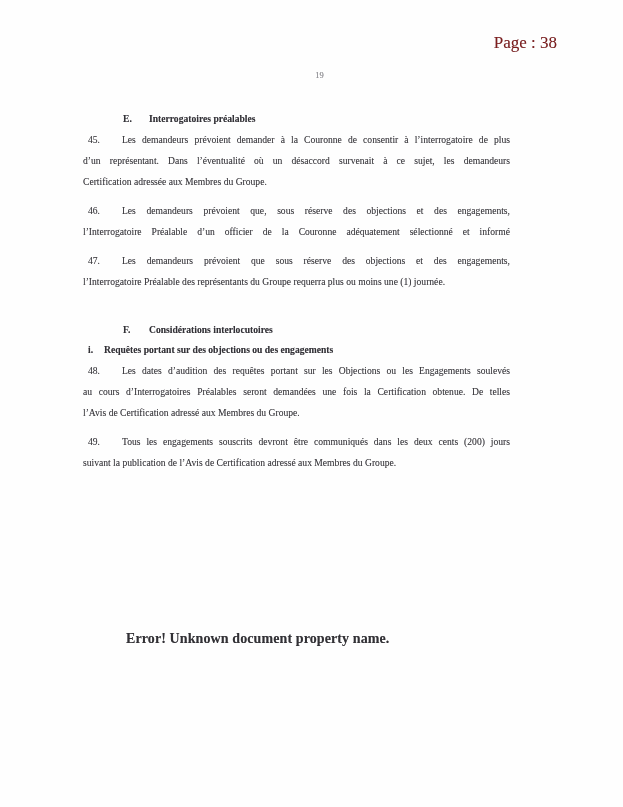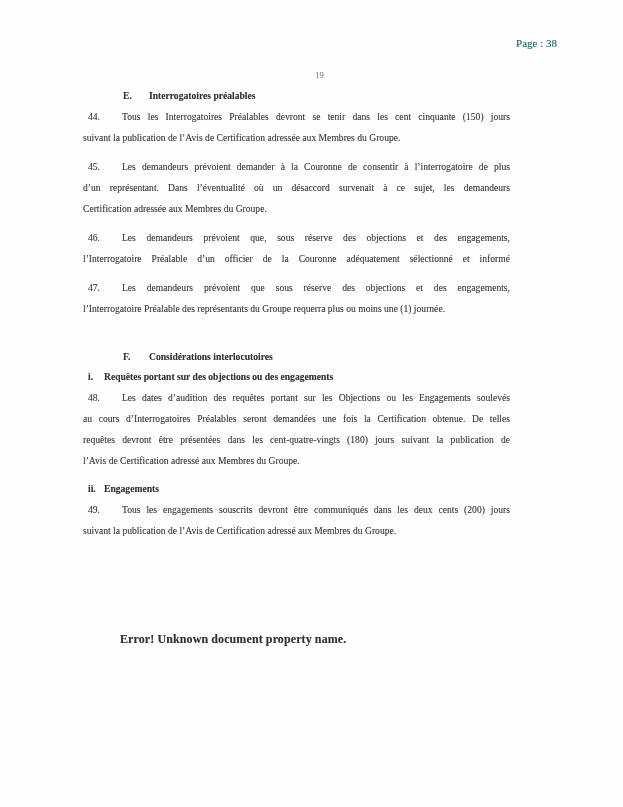--- a/index.html
+++ b/index.html
@@ -10,38 +10,38 @@
     background: #fefefe;
     font-family: "Liberation Serif", "DejaVu Serif", serif;
     color: #3c3b3f;
     text-shadow: 0 0 0.6px rgba(80,78,88,0.45);
     overflow: hidden;
   }
   .page-header {
     position: absolute;
     top: 36px;
     right: 66px;
-    font-size: 11px;
+    font-size: 17px;
     line-height: 14px;
-    color: #0f766e;
+    color: #7f1d1d;
   }
   .folio {
     position: absolute;
     top: 70px;
     left: 0;
     width: 100%;
     text-align: center;
     font-size: 8.5px;
     color: #8f8f93;
     transform: translateX(8px);
   }
   .content {
     position: absolute;
     left: 83px;
-    top: 86px;
+    top: 109px;
     width: 427px;
     font-size: 9.6px;
   }
   .heading {
     line-height: 20px;
     font-weight: bold;
     padding-left: 40px;
     color: #333237;
   }
   .heading-f { margin-top: 28px; }
@@ -55,46 +55,42 @@
   .slabel { display: inline-block; min-width: 16px; }
   .para { margin: 0 0 8px 0; }
   .para .line {
     line-height: 21px;
     text-align: justify;
   }
   .para .line.jl { text-align-last: justify; }
   .pnum { display: inline-block; width: 34px; margin-left: 5px; }
   .footer-error {
     position: absolute;
-    left: 120px;
+    left: 126px;
     top: 633px;
-    font-size: 12px;
+    font-size: 14px;
     font-weight: bold;
     line-height: 12px;
     letter-spacing: 0.1px;
     color: #323135;
   }
 </style>
 </head>
 <body>
 
 <div class="page">
 
   <div class="page-header">Page : 38</div>
 
   <div class="folio">19</div>
 
   <div class="content">
 
     <div class="heading"><span class="hlabel">E.</span><span class="htitle">Interrogatoires préalables</span></div>
 
-    <div class="para">
-      <div class="line jl"><span class="pnum">44.</span><span class="lt">Tous les Interrogatoires Préalables devront se tenir dans les cent cinquante (150) jours</span></div>
-      <div class="line"><span class="lt">suivant la publication de l’Avis de Certification adressée aux Membres du Groupe.</span></div>
-    </div>
 
     <div class="para">
       <div class="line jl"><span class="pnum">45.</span><span class="lt">Les demandeurs prévoient demander à la Couronne de consentir à l’interrogatoire de plus</span></div>
       <div class="line jl"><span class="lt">d’un représentant. Dans l’éventualité où un désaccord survenait à ce sujet, les demandeurs</span></div>
       <div class="line"><span class="lt">Certification adressée aux Membres du Groupe.</span></div>
     </div>
 
     <div class="para">
       <div class="line jl"><span class="pnum">46.</span><span class="lt">Les demandeurs prévoient que, sous réserve des objections et des engagements,</span></div>
       <div class="line jl"><span class="lt">l’Interrogatoire Préalable d’un officier de la Couronne adéquatement sélectionné et informé</span></div>
@@ -105,25 +101,23 @@
       <div class="line"><span class="lt">l’Interrogatoire Préalable des représentants du Groupe requerra plus ou moins une (1) journée.</span></div>
     </div>
 
     <div class="heading heading-f"><span class="hlabel">F.</span><span class="htitle">Considérations interlocutoires</span></div>
 
     <div class="subheading"><span class="slabel">i.</span><span class="stitle">Requêtes portant sur des objections ou des engagements</span></div>
 
     <div class="para">
       <div class="line jl"><span class="pnum">48.</span><span class="lt">Les dates d’audition des requêtes portant sur les Objections ou les Engagements soulevés</span></div>
       <div class="line jl"><span class="lt">au cours d’Interrogatoires Préalables seront demandées une fois la Certification obtenue. De telles</span></div>
-      <div class="line jl"><span class="lt">requêtes devront être présentées dans les cent-quatre-vingts (180) jours suivant la publication de</span></div>
       <div class="line"><span class="lt">l’Avis de Certification adressé aux Membres du Groupe.</span></div>
     </div>
 
-    <div class="subheading"><span class="slabel">ii.</span><span class="stitle">Engagements</span></div>
 
     <div class="para">
       <div class="line jl"><span class="pnum">49.</span><span class="lt">Tous les engagements souscrits devront être communiqués dans les deux cents (200) jours</span></div>
       <div class="line"><span class="lt">suivant la publication de l’Avis de Certification adressé aux Membres du Groupe.</span></div>
     </div>
 
   </div>
 
   <div class="footer-error">Error! Unknown document property name.</div>
 

